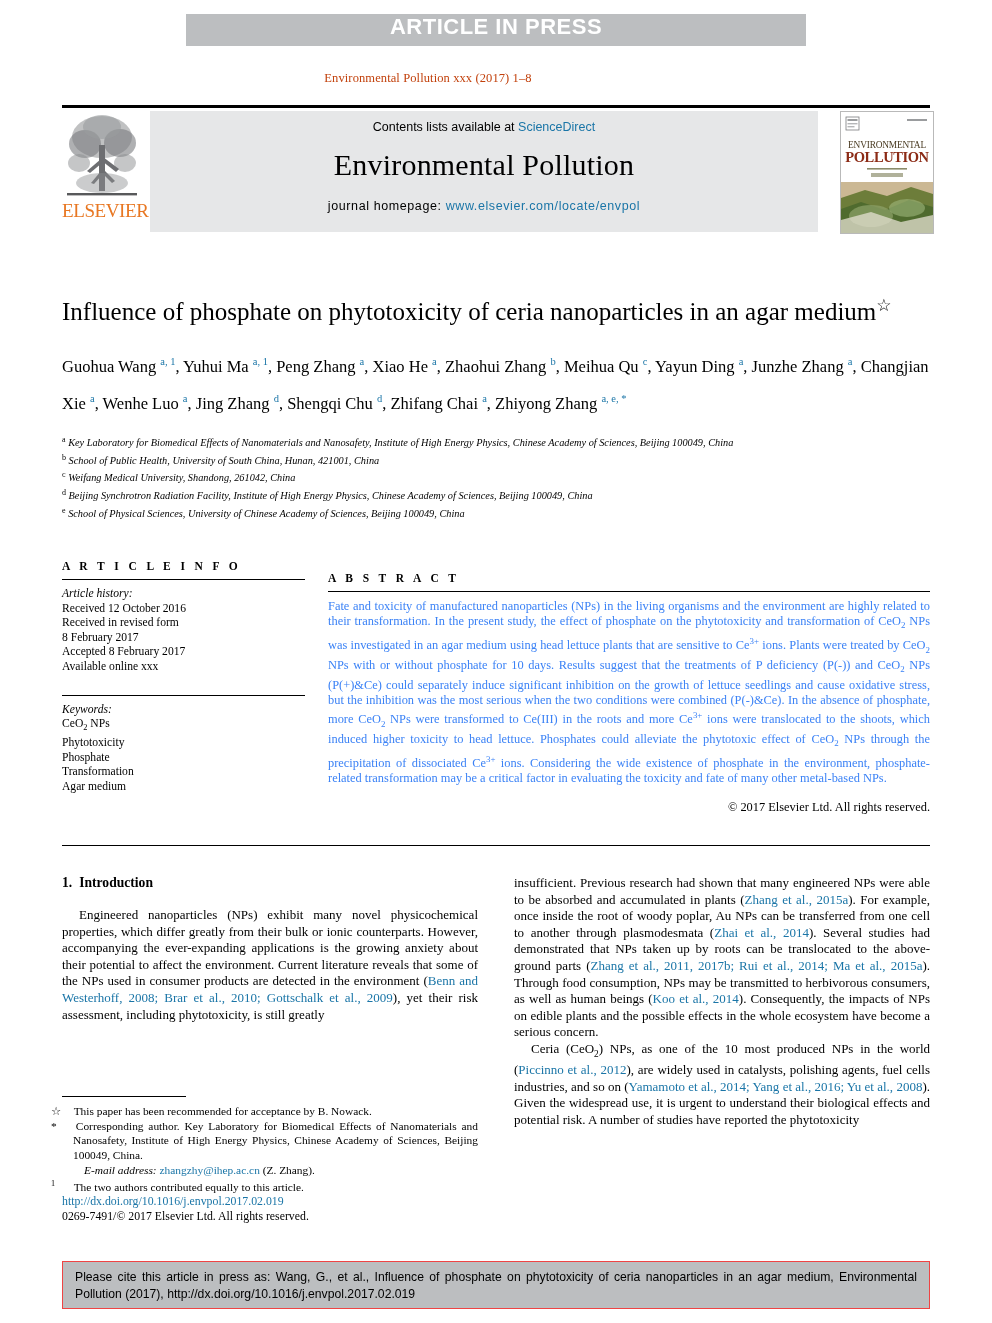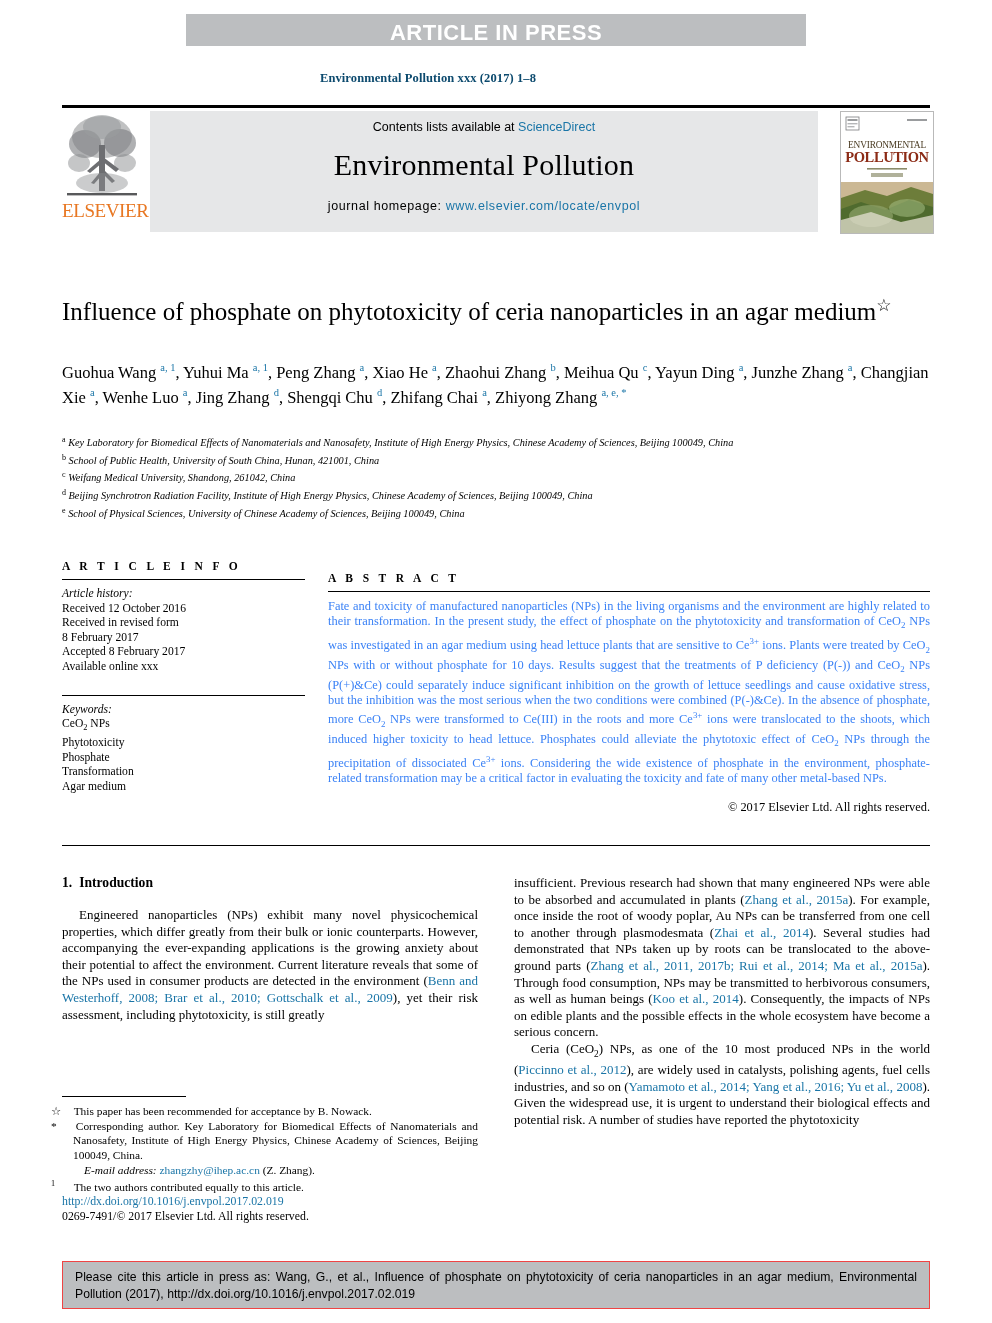--- a/index.html
+++ b/index.html
@@ -18,43 +18,42 @@
 
   
   .press-banner {
     position: absolute;
     left: 186px;
     top: 14px;
     width: 620px;
     height: 32px;
     background: #bcbec0;
     display: flex;
-    align-items: flex-end;
+    align-items: flex-start;
     justify-content: center;
   }
   .press-banner span {
     font-family: "Liberation Sans", sans-serif;
     font-weight: bold;
     font-size: 22px;
     letter-spacing: 0.5px;
     color: #ffffff;
   }
 
   
   .running-head {
     position: absolute;
     left: 0;
     top: 71px;
     width: 856px;
     text-align: center;
     font-size: 12.5px;
-    color: #0c4a6e;
+    color: #c2410c;
     font-family: "Liberation Serif", serif;
     letter-spacing: 0.1px;
-    font-weight: bold;
   }
 
   
   .masthead {
     position: absolute;
     left: 62px;
     top: 105px;
     width: 868px;
     height: 128px;
   }
@@ -152,24 +151,24 @@
   }
   .paper-title {
     font-family: "Liberation Serif", serif;
     font-size: 25px;
     line-height: 40px;
     font-weight: normal;
     margin: 0;
     color: #000000;
   }
   .authors {
-    margin-top: 26px;
+    margin-top: 14px;
     font-family: "Liberation Serif", serif;
     font-size: 16.5px;
-    line-height: 20px;
+    line-height: 32px;
     color: #000000;
   }
   .authors sup {
     color: #1a75a7;
     font-size: 10.5px;
     vertical-align: super;
   }
   .star-mark { font-size: 17px; vertical-align: super; }
 
   .affiliations {

